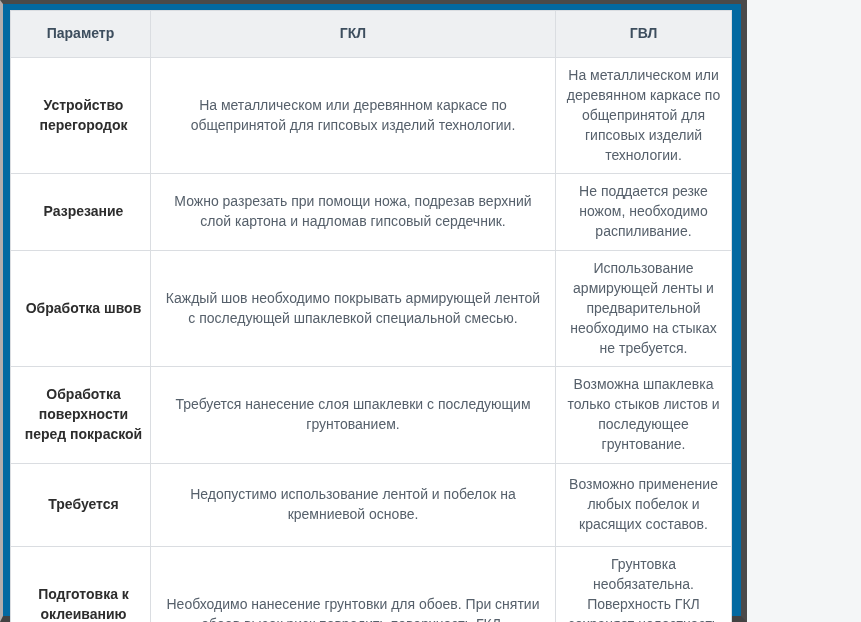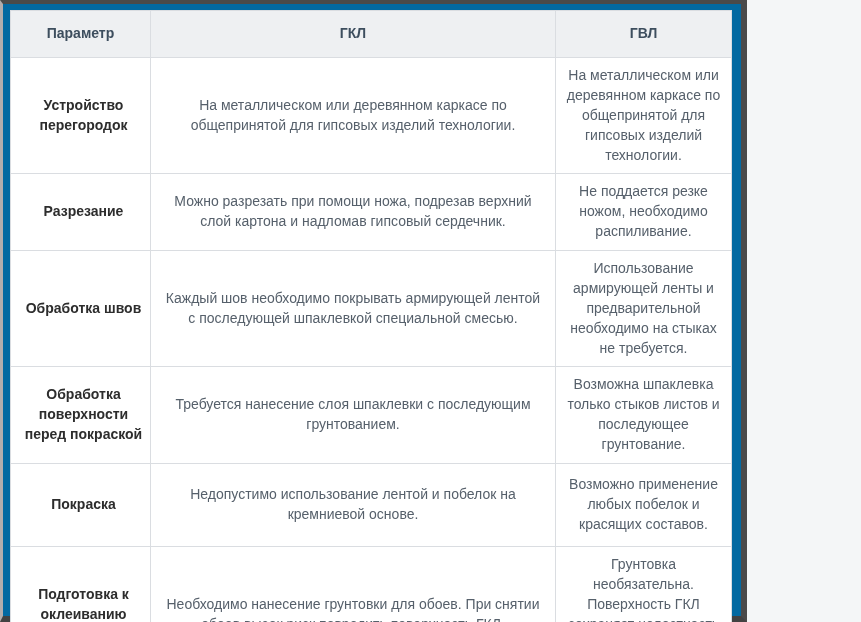--- a/index.html
+++ b/index.html
@@ -93,21 +93,21 @@
           <th>Обработка швов</th>
           <td>Каждый шов необходимо покрывать армирующей лентой с последующей шпаклевкой специальной смесью.</td>
           <td>Использование армирующей ленты и предварительной необходимо на стыках не требуется.</td>
         </tr>
         <tr>
           <th>Обработка поверхности перед покраской</th>
           <td>Требуется нанесение слоя шпаклевки с последующим грунтованием.</td>
           <td>Возможна шпаклевка только стыков листов и последующее грунтование.</td>
         </tr>
         <tr>
-          <th>Покраска</th>
+          <th>Требуется</th>
           <td>Недопустимо использование лентой и побелок на кремниевой основе.</td>
           <td>Возможно применение любых побелок и красящих составов.</td>
         </tr>
         <tr>
           <th>Подготовка к оклеиванию обоев</th>
           <td>Необходимо нанесение грунтовки для обоев. При снятии обоев высок риск повредить поверхность ГКЛ.</td>
           <td>Грунтовка необязательна. Поверхность ГКЛ сохраняет целостность и после удаления обоев.</td>
         </tr>
       </tbody>
   </table>

